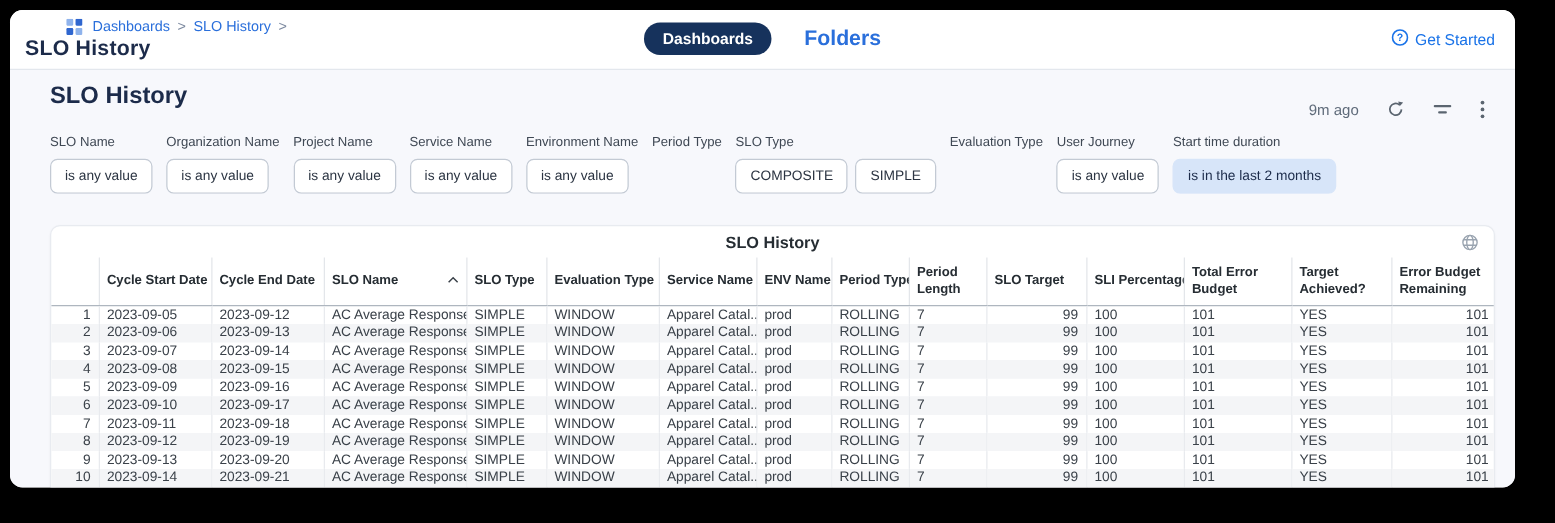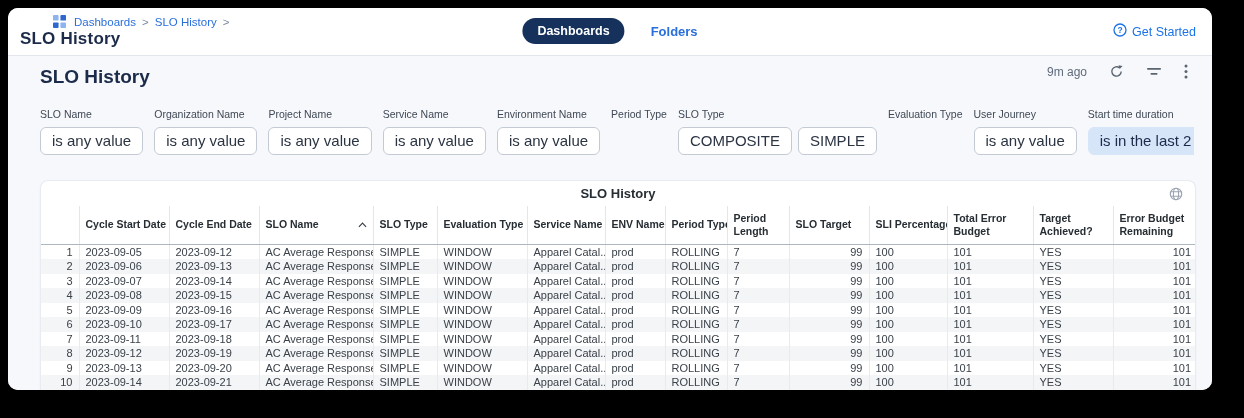--- a/index.html
+++ b/index.html
@@ -18,36 +18,36 @@
   }
   
   .topbar{position:absolute;left:0;top:0;right:0;height:47px;background:#fff;border-bottom:1px solid #e3e7ed;}
   .breadcrumb{position:absolute;left:45px;top:7px;display:flex;align-items:center;gap:6px;font-size:11.5px;}
   .crumb-link{color:var(--accent);cursor:pointer;}
   .crumb-sep{color:#7d8aa0;}
   .bc-icon{display:inline-block;width:13px;height:13px;margin-right:2px;}
   .page-title{position:absolute;left:12px;top:21px;font-size:17px;font-weight:bold;color:var(--title-navy);letter-spacing:.2px;}
   .tabs{position:absolute;left:50%;top:10px;transform:translateX(-50%);display:flex;align-items:center;gap:26px;}
   .tab-pill{background:var(--navy);color:#fff;border-radius:14px;padding:6px 15px;font-size:12.5px;font-weight:bold;cursor:pointer;}
-  .tab-link{color:var(--accent);font-size:13px;font-weight:bold;cursor:pointer;text-align:right;}
+  .tab-link{color:var(--accent);font-size:17px;font-weight:bold;cursor:pointer;text-align:right;}
   .get-started{position:absolute;right:16px;top:15px;display:flex;align-items:center;gap:5px;color:var(--link);font-size:12.5px;font-weight:500;cursor:pointer;}
   
   .dash-body{position:absolute;left:0;top:48px;right:0;bottom:0;background:var(--body-bg);}
   .panel-title{position:absolute;left:32px;top:58px;font-size:19px;font-weight:bold;color:var(--title-navy);}
-  .panel-actions{position:absolute;right:24px;top:56px;display:flex;align-items:center;gap:22px;color:var(--icon-gray);}
+  .panel-actions{position:absolute;right:24px;top:72px;display:flex;align-items:center;gap:22px;color:var(--icon-gray);}
   .last-refresh{font-size:12px;color:#5f6b7a;}
   .icon-btn{display:flex;align-items:center;justify-content:center;cursor:pointer;}
   
   .filters{position:absolute;left:32px;top:100px;right:18px;display:flex;gap:11px;overflow:hidden;}
   .filter-group{display:flex;flex-direction:column;flex:none;}
   .filter-label{font-size:10.5px;color:#3f4854;margin-bottom:7px;white-space:nowrap;}
   .filter-controls{display:flex;gap:6px;}
   .filter-box,.filter-btn{
     height:26px;line-height:26px;padding:0 11px;border:1px solid var(--border-gray);
-    border-radius:6px;background:#fff;font-size:15px;color:#2b3442;white-space:nowrap;
+    border-radius:6px;background:#fff;font-size:11px;color:#2b3442;white-space:nowrap;
     text-align:center;cursor:pointer;
   }
   .filter-box.active{background:var(--active-filter);border-color:var(--active-filter);color:#1c2b4a;}
   
   .card{
     position:absolute;left:32px;top:172px;width:1156px;bottom:0;background:#fff;
     border:1px solid #e8ebf0;border-bottom:none;border-radius:8px 8px 0 0;
     box-shadow:0 1px 2px rgba(20,30,50,.05);box-sizing:border-box;overflow:hidden;
   }
   .card-title{height:25px;line-height:25px;text-align:center;font-size:13px;font-weight:bold;color:var(--text-dark);}

